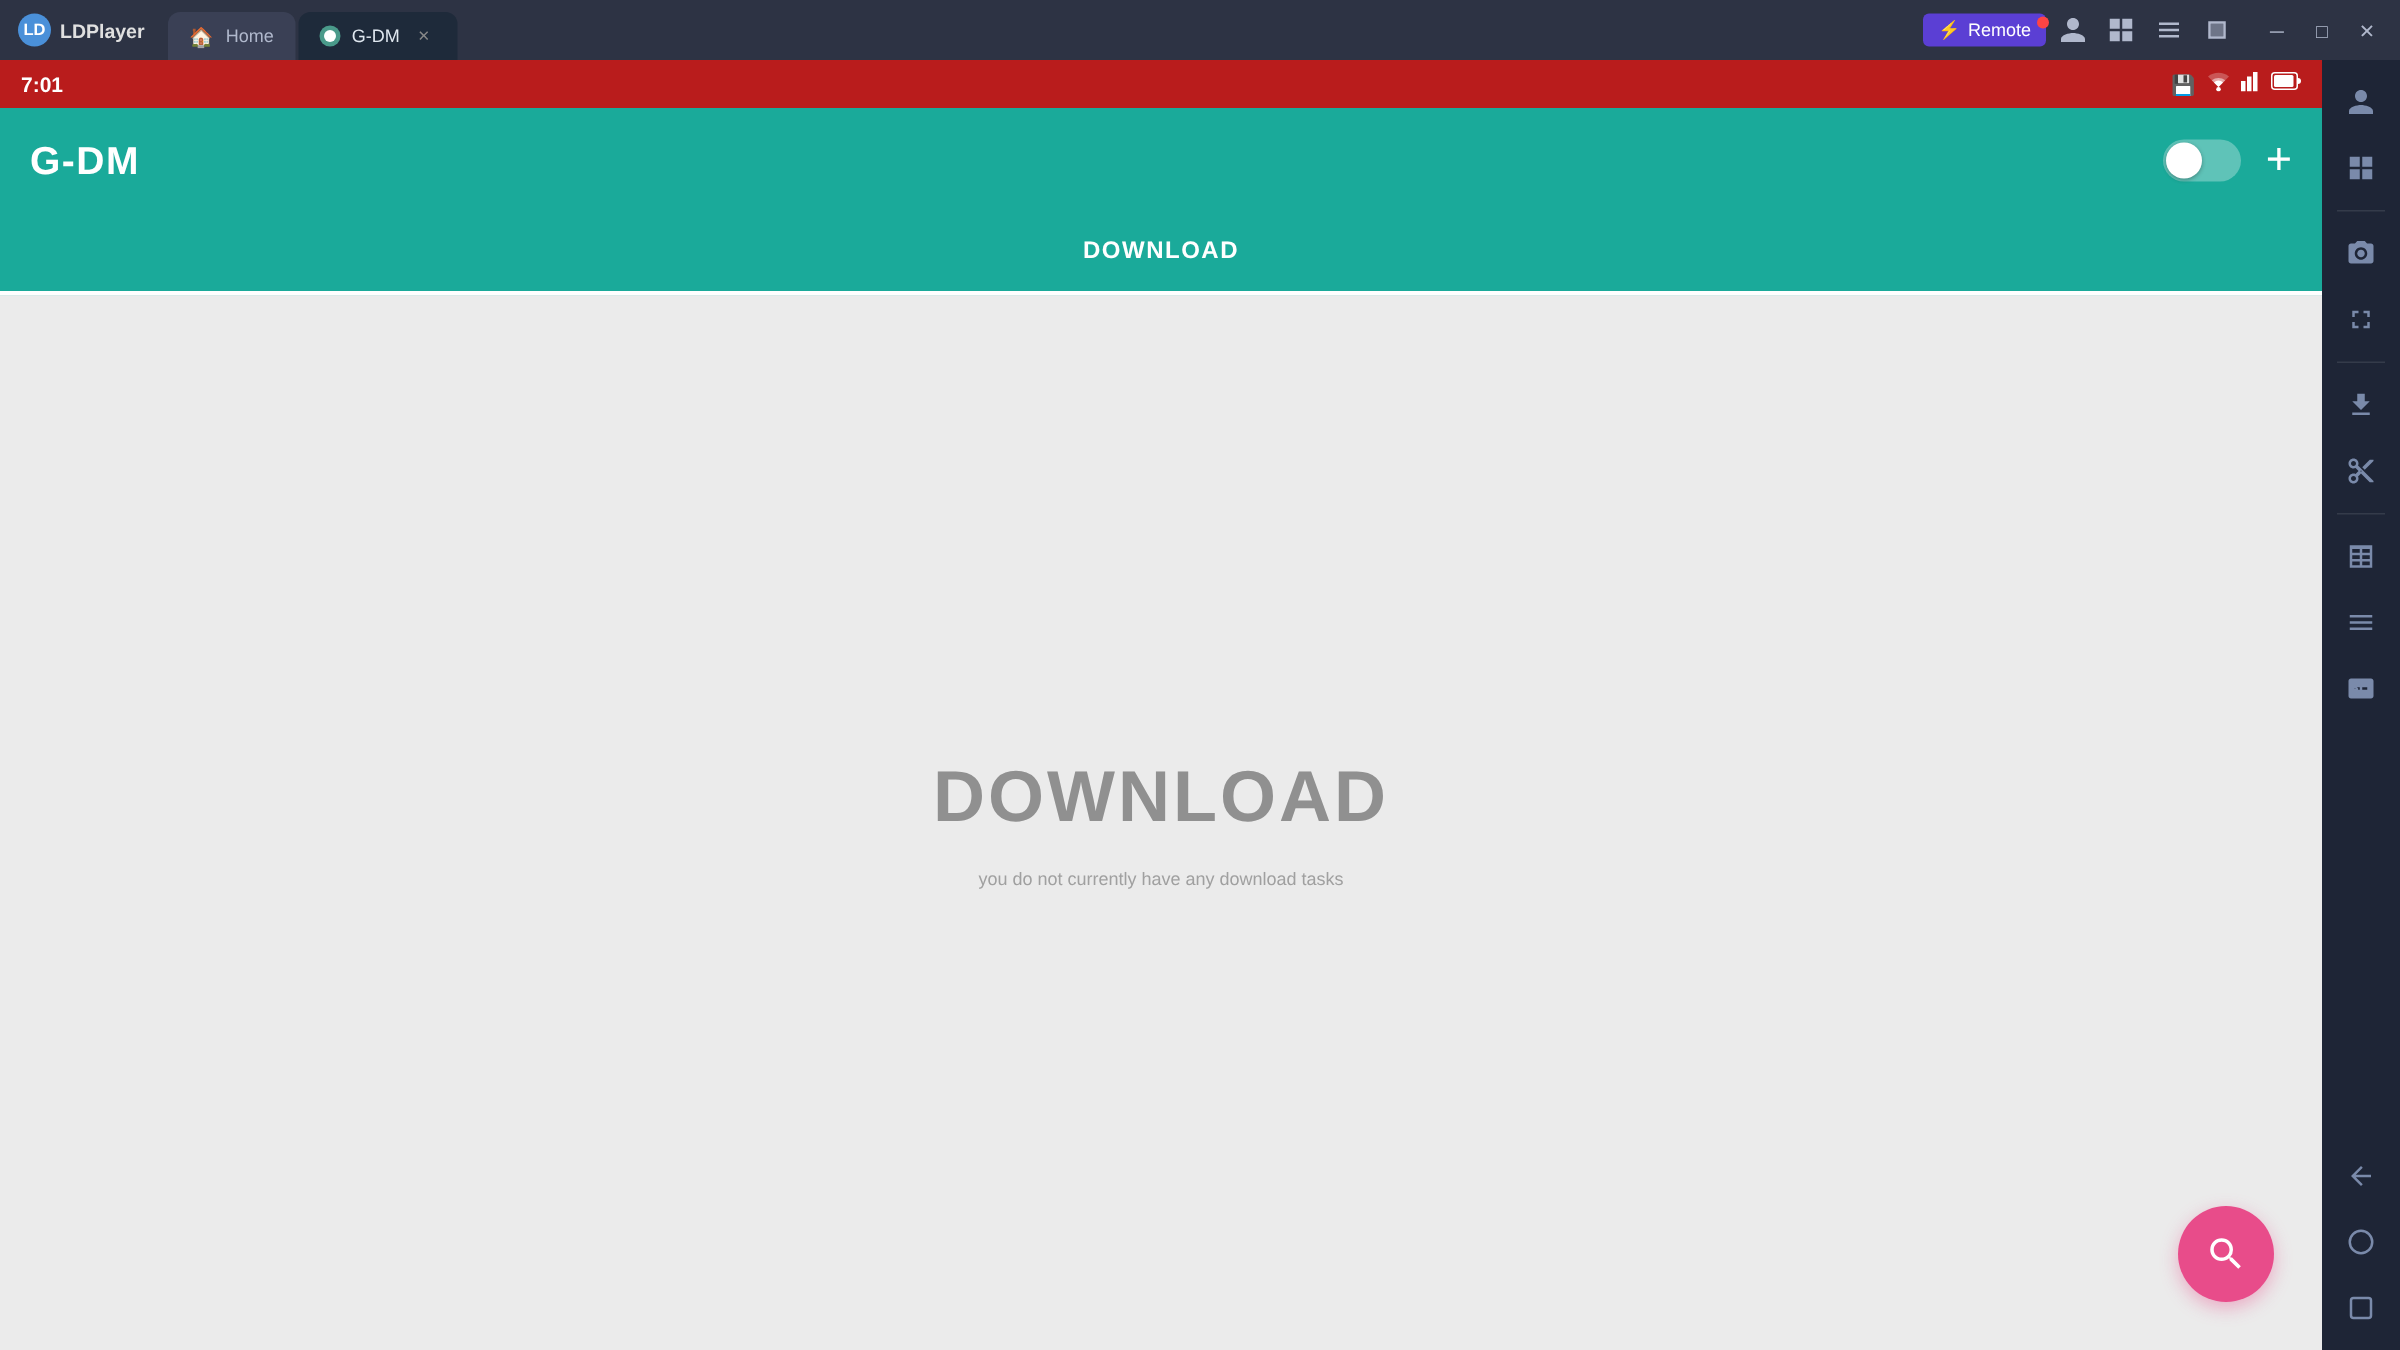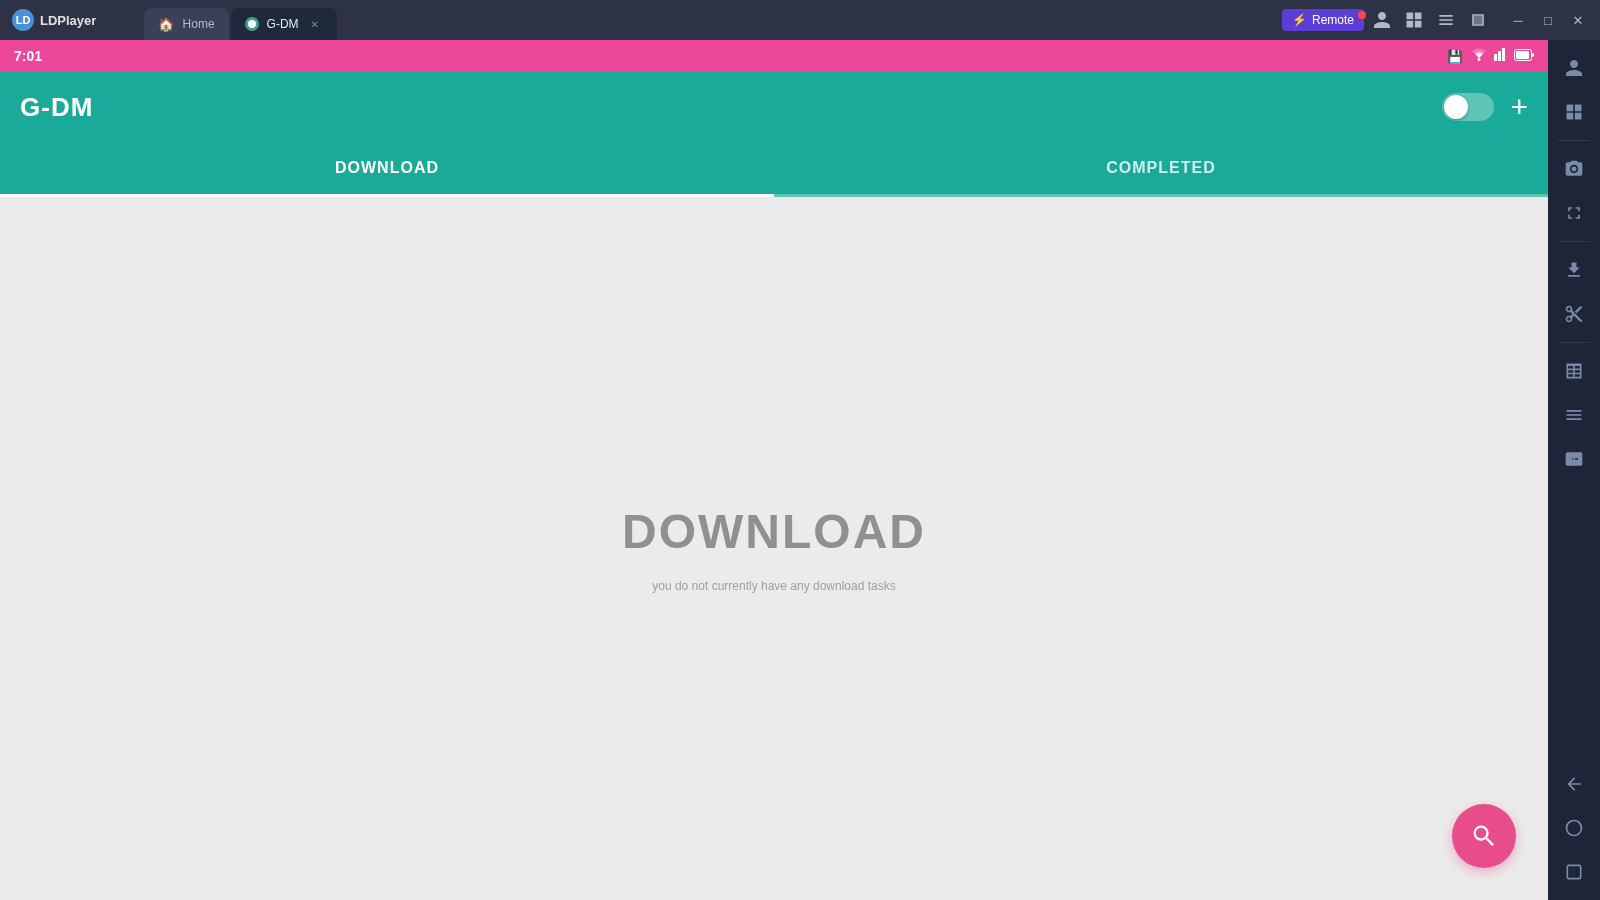--- a/index.html
+++ b/index.html
@@ -13,21 +13,20 @@
       flex-direction: column;
     }
 
     
     .chrome-bar {
       height: 40px;
       background: #2d3344;
       display: flex;
       align-items: center;
       flex-shrink: 0;
-      gap: 32px;
     }
 
     .chrome-logo {
       display: flex;
       align-items: center;
       padding: 0 12px;
       gap: 6px;
       color: #e0e0e0;
       font-size: 13px;
       font-weight: 600;
@@ -171,21 +170,21 @@
     .emulator-screen {
       flex: 1;
       background: #f0f0f0;
       display: flex;
       flex-direction: column;
       overflow: hidden;
     }
 
     
     .android-status-bar {
-      background: #ec4899;
+      background: #b91c1c;
       height: 32px;
       display: flex;
       align-items: center;
       justify-content: space-between;
       padding: 0 14px;
       flex-shrink: 0;
     }
 
     .status-time {
       color: white;
@@ -476,23 +475,20 @@
           <div class="toggle-thumb"></div>
         </div>
         <div class="add-btn">+</div>
       </div>
     </div>
 
     <div class="app-tabs">
       <div class="app-tab active">
         <span>DOWNLOAD</span>
       </div>
-      <div class="app-tab">
-        <span>COMPLETED</span>
-      </div>
     </div>
 
     <div class="app-content">
       <div class="empty-title">DOWNLOAD</div>
       <div class="empty-subtitle">you do not currently have any download tasks</div>
 
       <div class="fab-search">
         <svg viewBox="0 0 24 24">
           <path d="M15.5 14h-.79l-.28-.27A6.471 6.471 0 0016 9.5 6.5 6.5 0 109.5 16c1.61 0 3.09-.59 4.23-1.57l.27.28v.79l5 4.99L20.49 19l-4.99-5zm-6 0C7.01 14 5 11.99 5 9.5S7.01 5 9.5 5 14 7.01 14 9.5 11.99 14 9.5 14z"></path>
         </svg>

